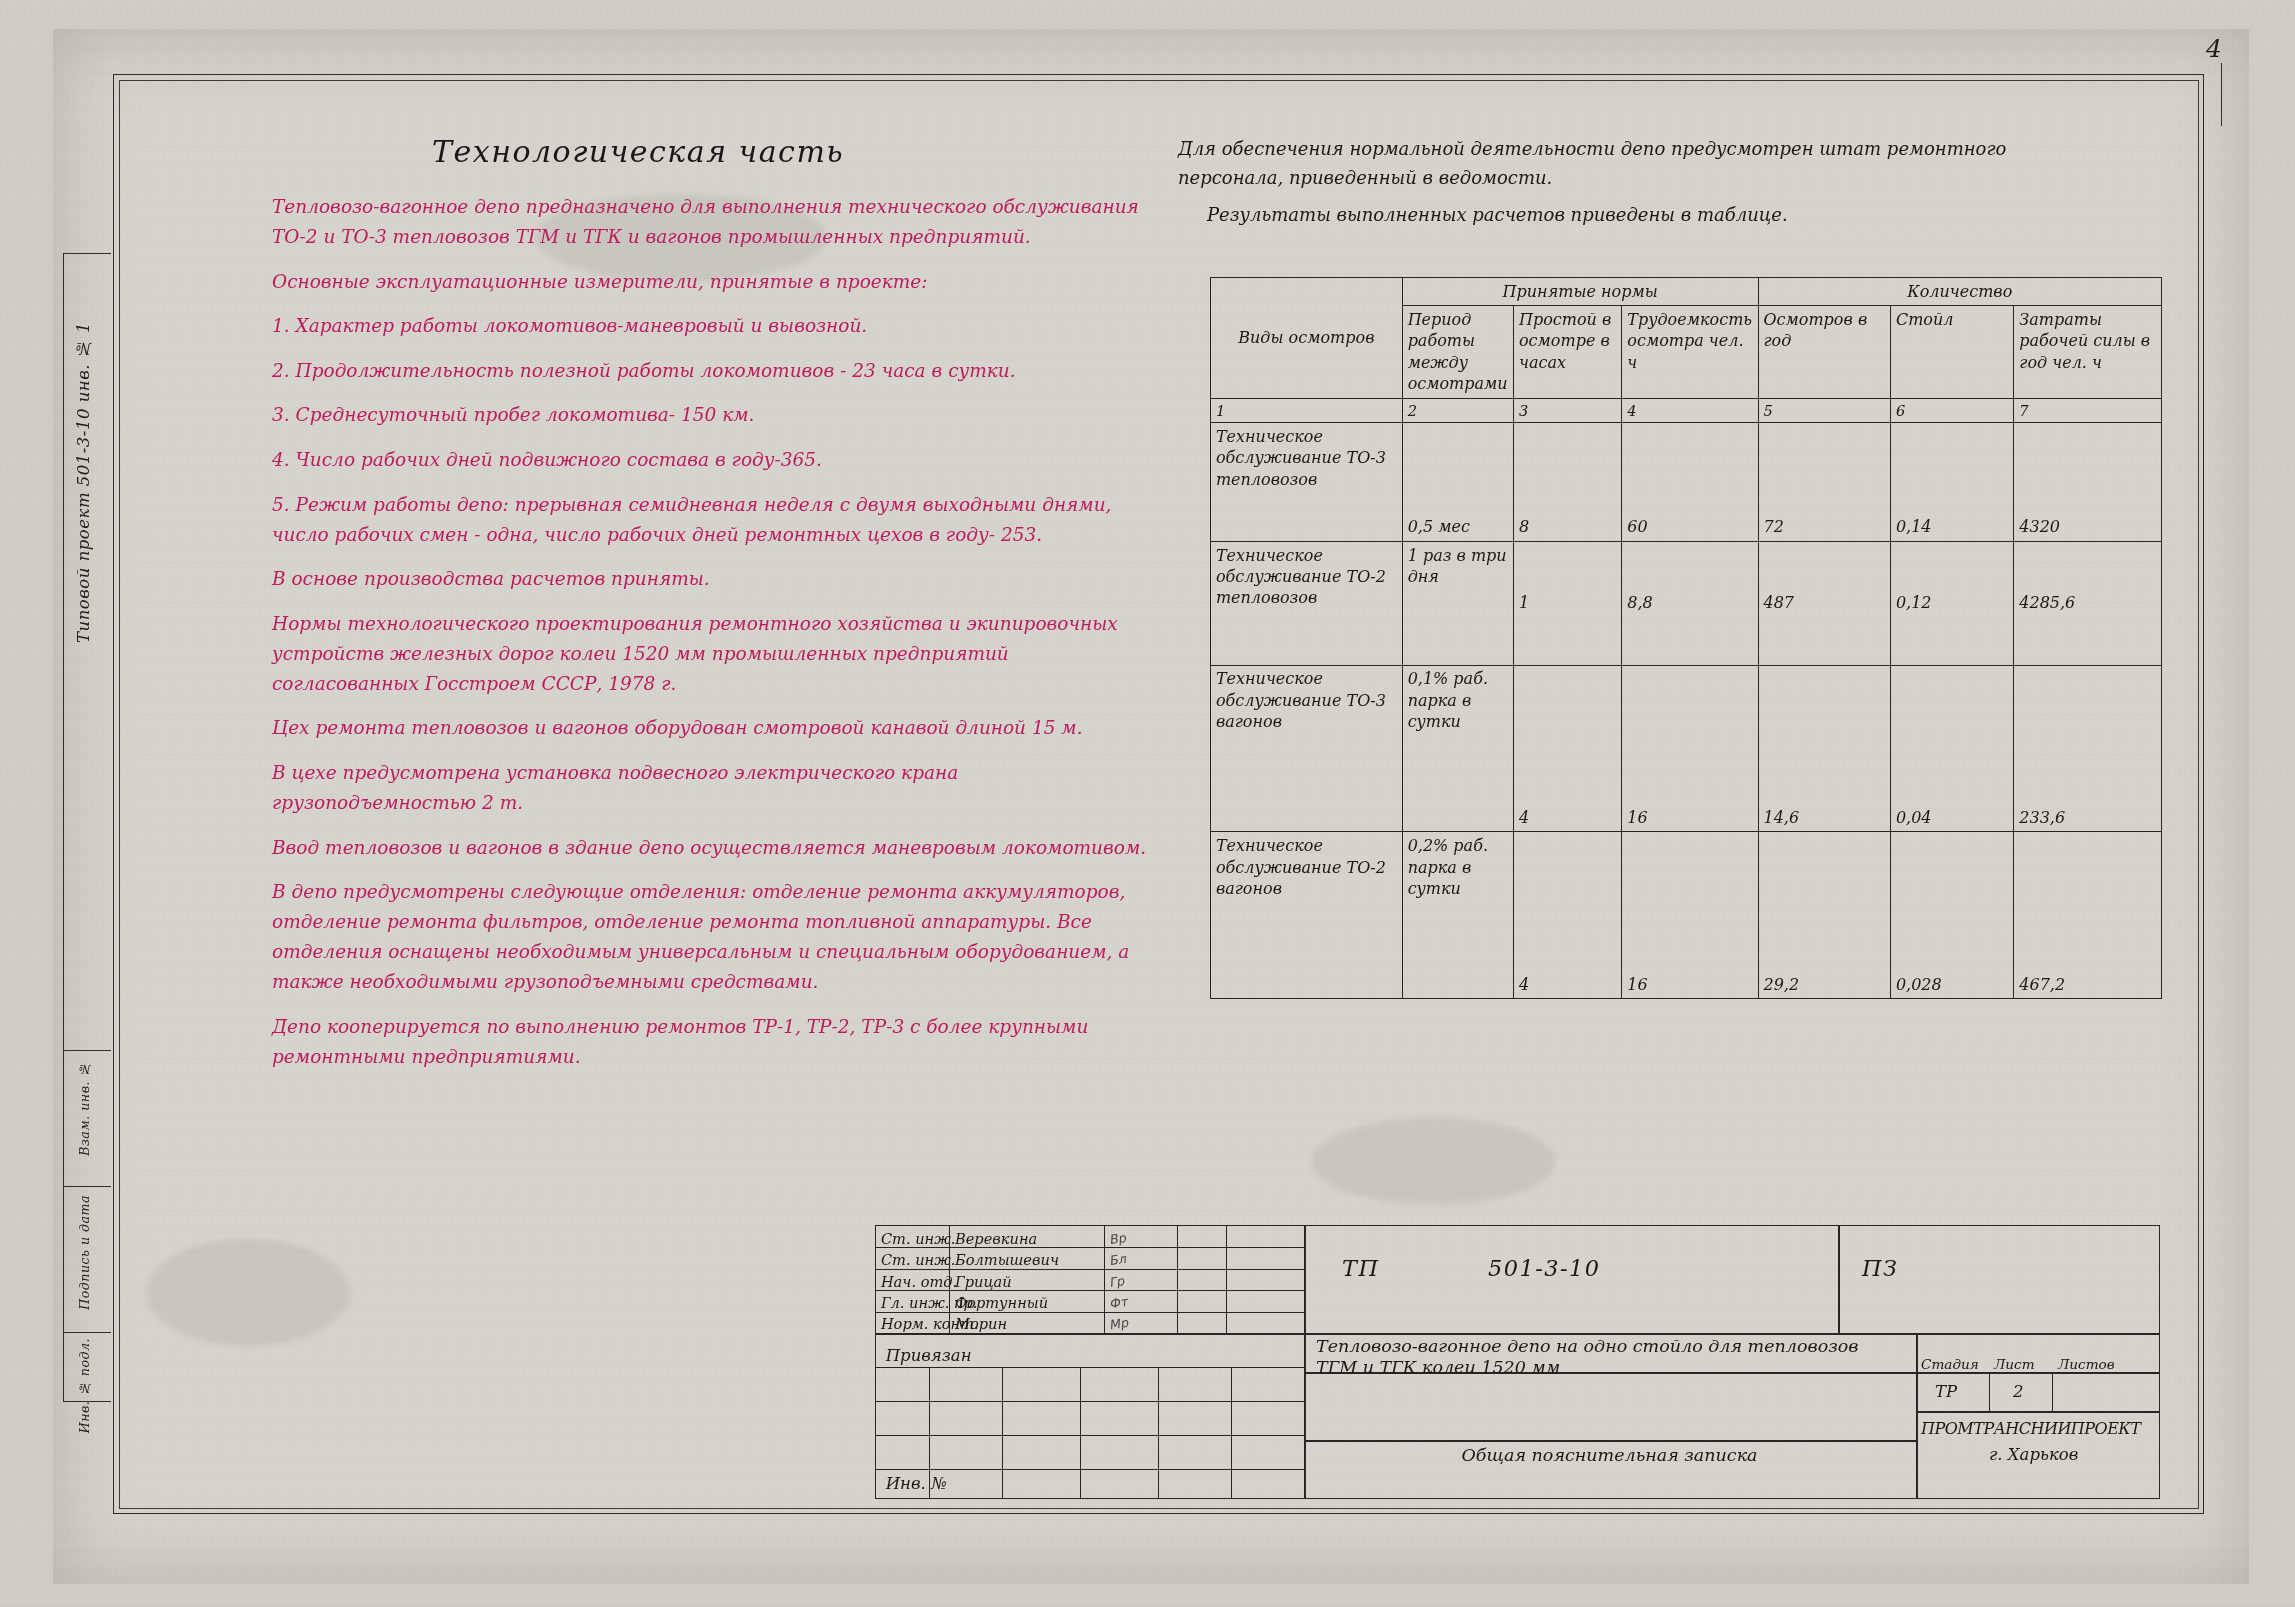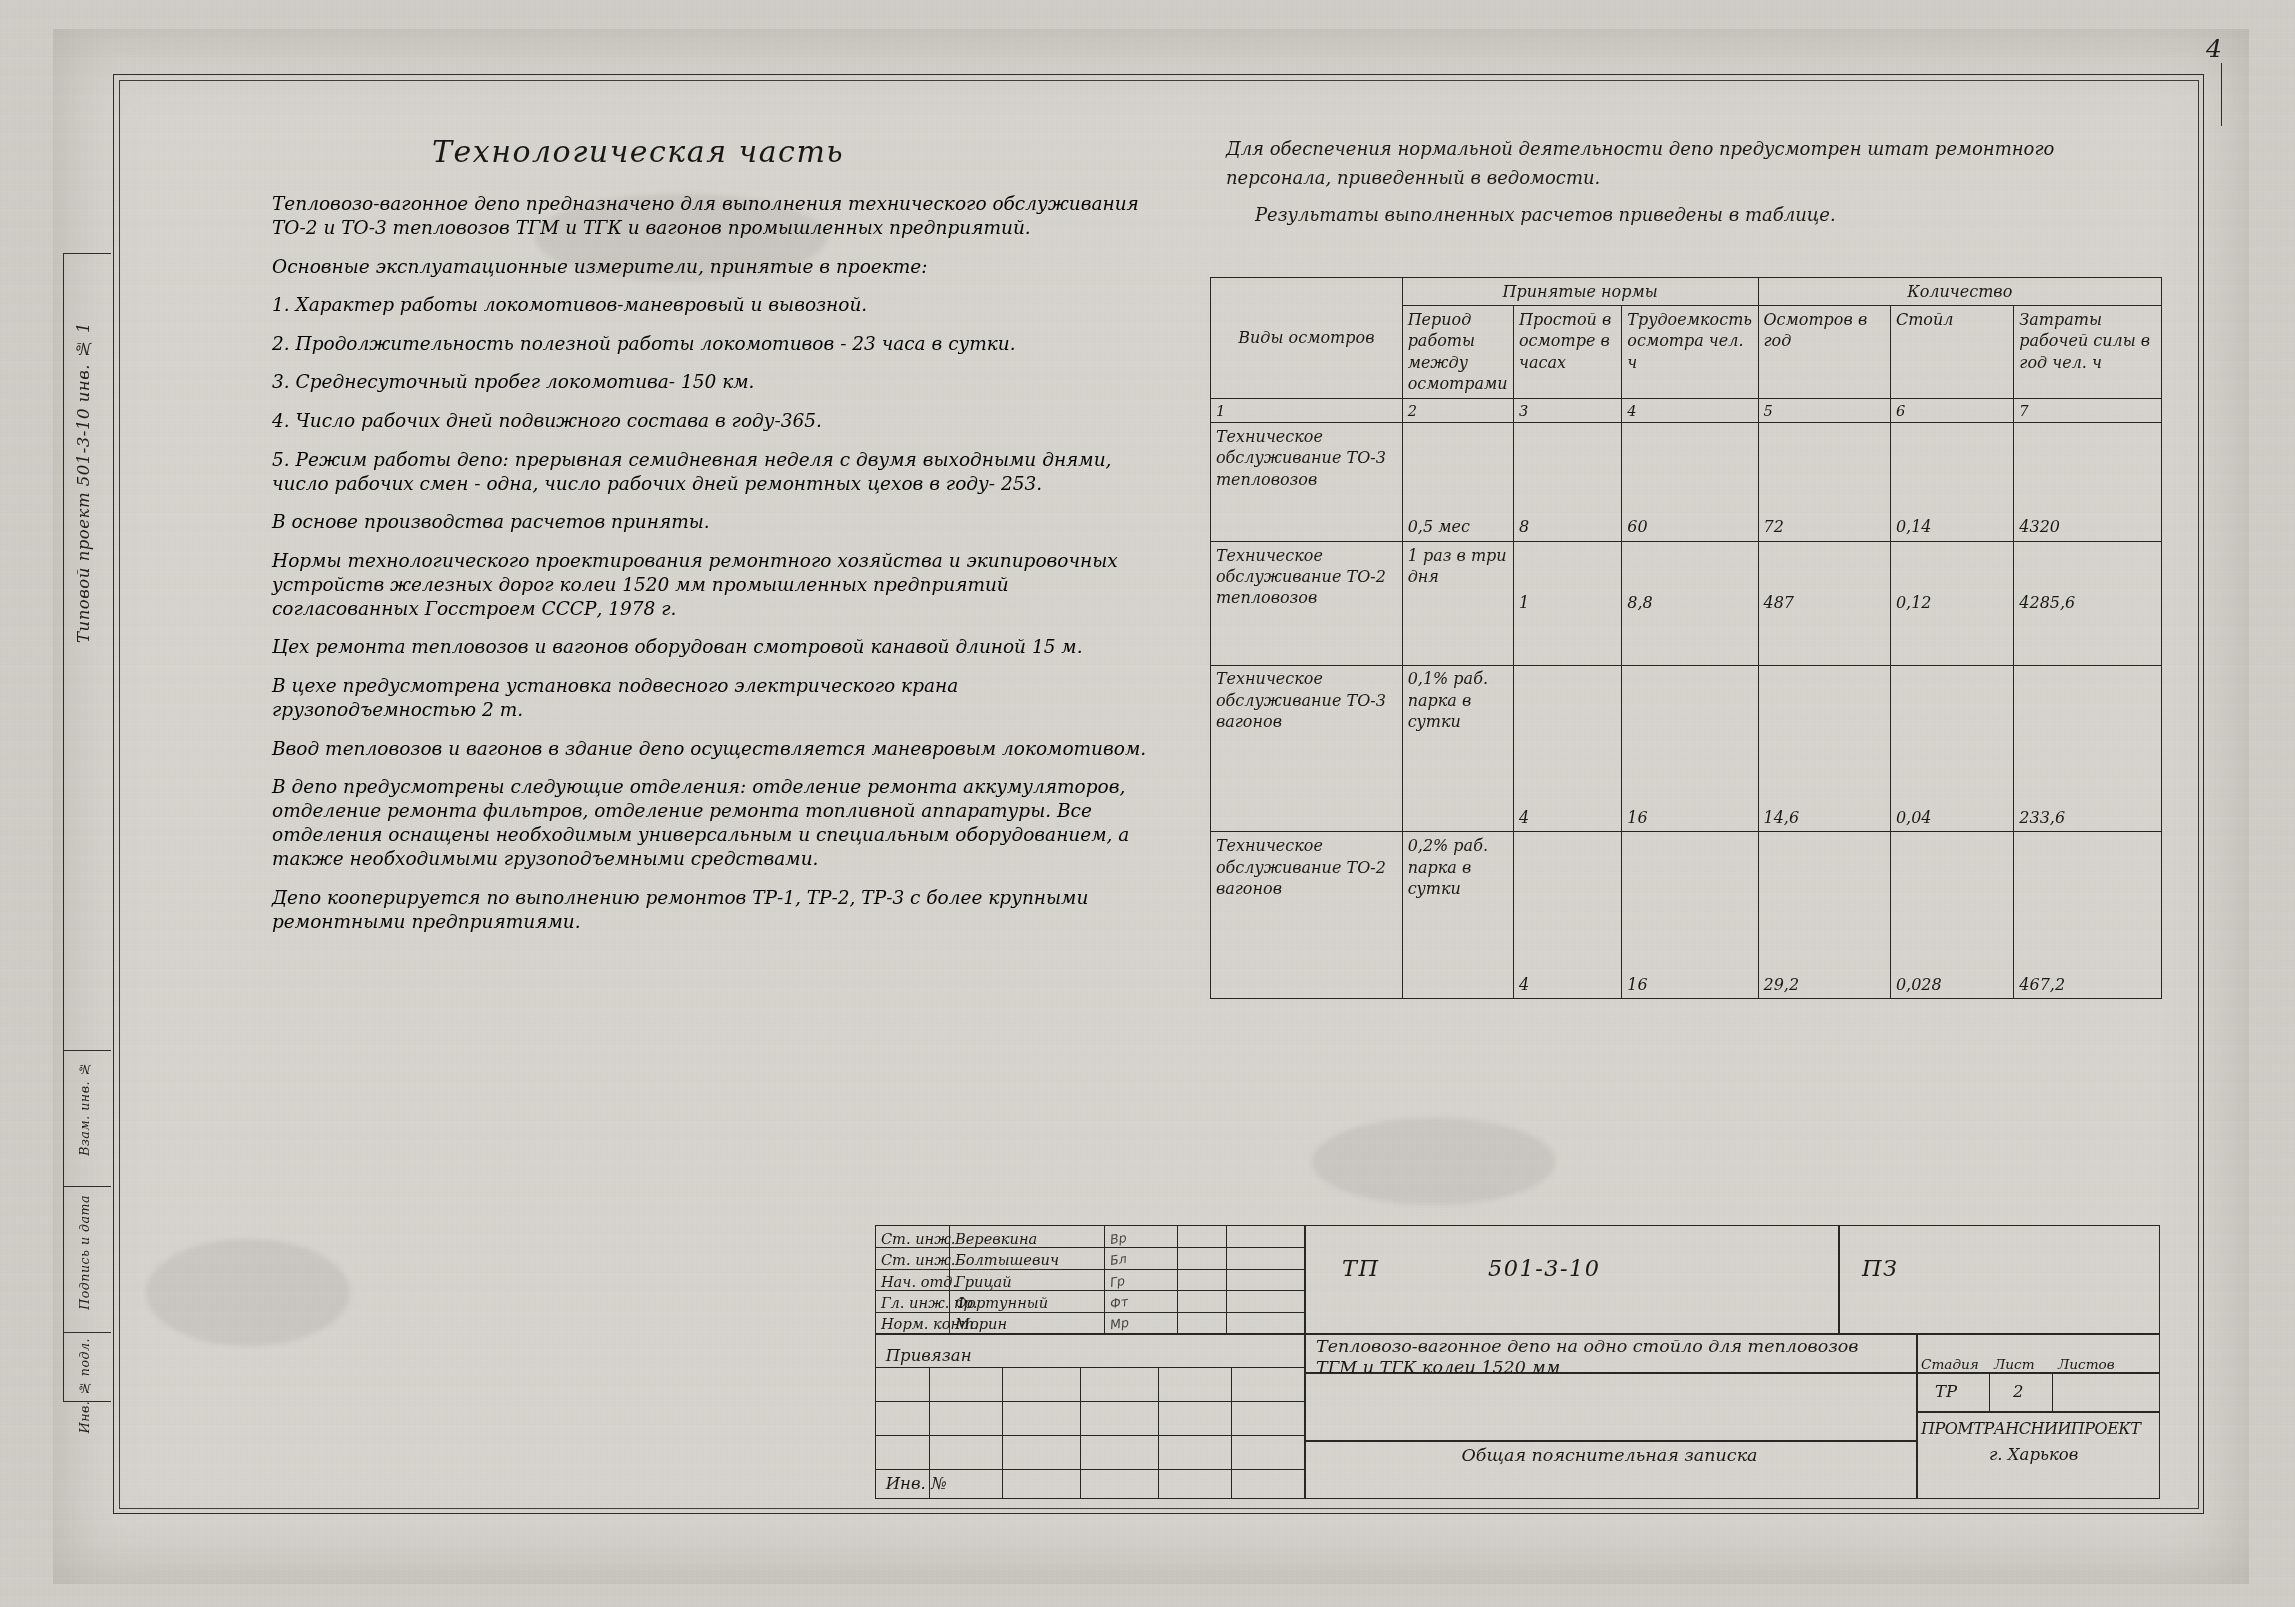--- a/index.html
+++ b/index.html
@@ -92,29 +92,29 @@
     font-size: 30px;
     letter-spacing: 1.5px;
     color: #151413;
     margin-left: 160px;
     margin-bottom: 23px;
   }
   .para {
     font-family: "DejaVu Serif", serif;
     font-style: italic;
     font-size: 18.5px;
-    line-height: 24px;
-    color: #000000;
+    line-height: 30px;
+    color: #be185d;
     margin-bottom: 14.6px;
     text-indent: 0;
   }
 
   .col-right {
     position: absolute;
-    left: 1226px;
+    left: 1178px;
     top: 134px;
     width: 933px;
   }
   .rnote {
     font-family: "DejaVu Serif", serif;
     font-style: italic;
     font-size: 18px;
     line-height: 29px;
     color: #17160f;
   }

